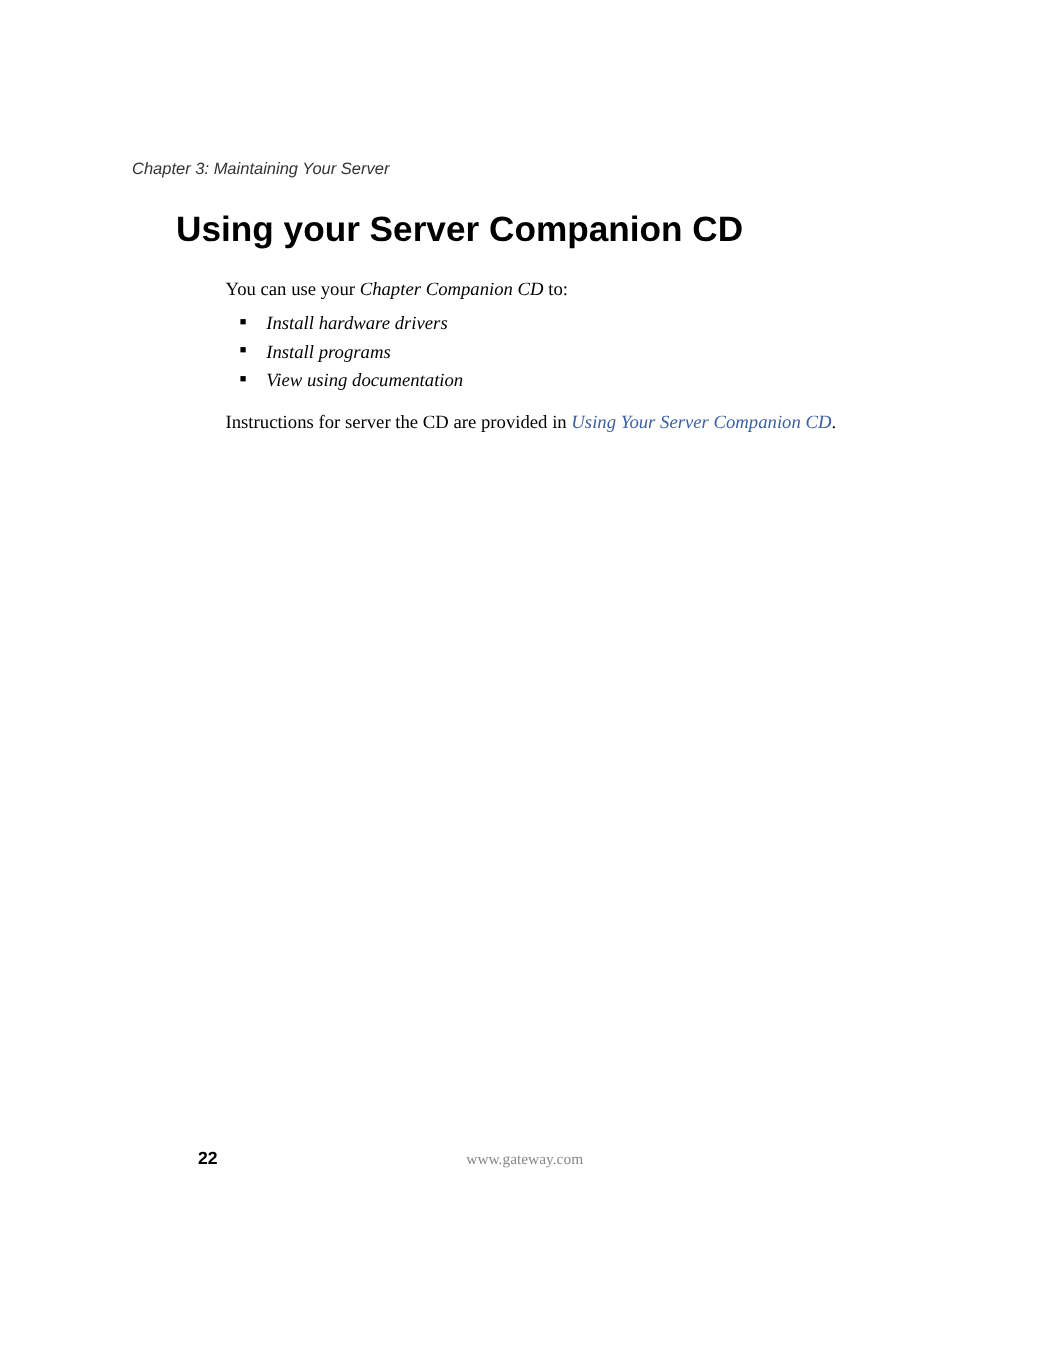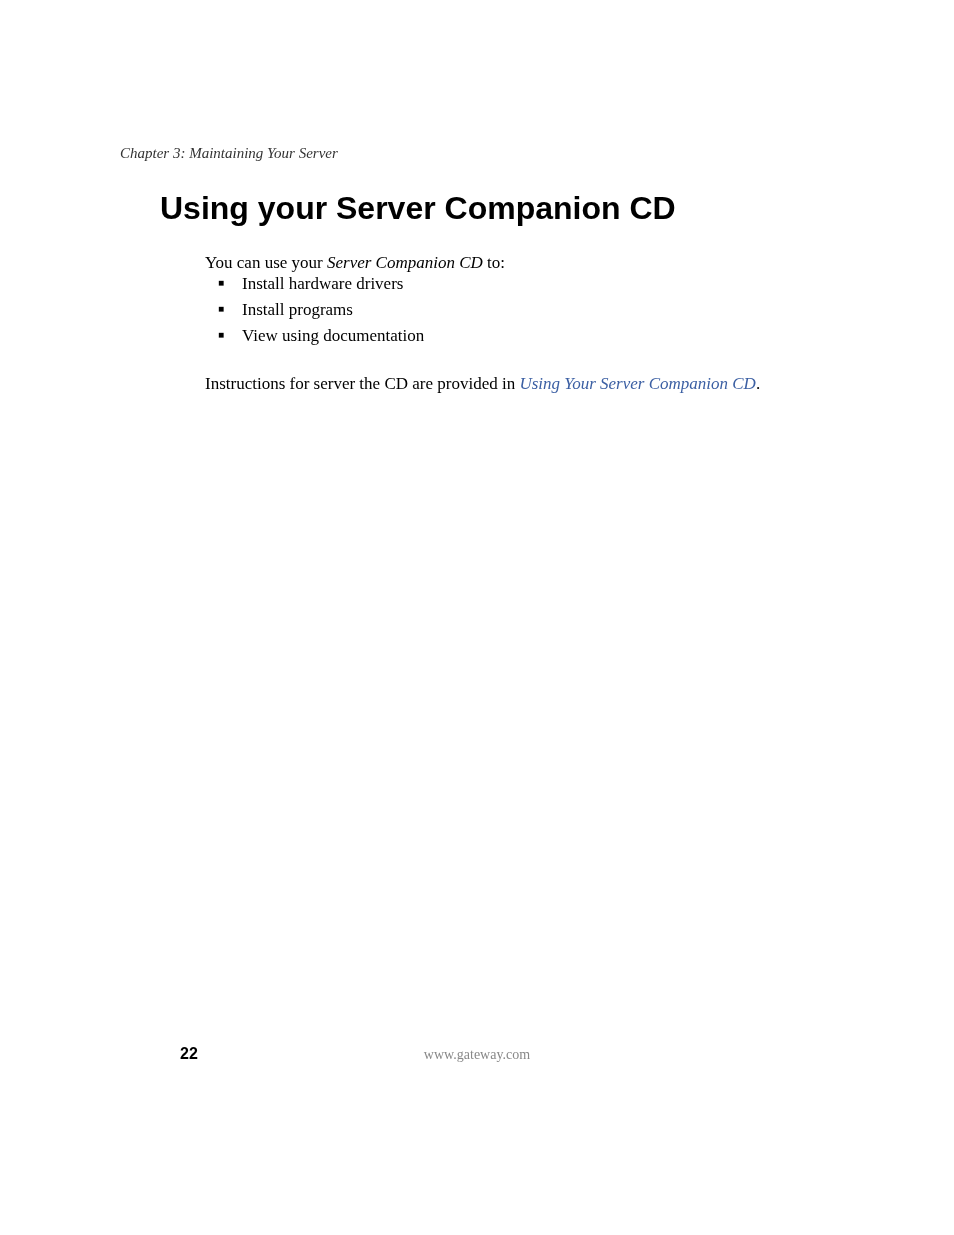--- a/index.html
+++ b/index.html
@@ -15,21 +15,21 @@
       position: relative;
       color: #000000;
     }
     .chapter-header {
       position: absolute;
       top: 145px;
       left: 120px;
       font-style: italic;
       font-size: 15px;
       color: #333333;
-      font-family: Liberation Serif, serif;
+      font-family: Liberation Sans, sans-serif;
     }
     .page-title {
       position: absolute;
       top: 190px;
       left: 160px;
       font-size: 32px;
       font-weight: bold;
       font-family: Arial, Helvetica, sans-serif;
       color: #000000;
     }
@@ -38,23 +38,24 @@
       top: 253px;
       left: 205px;
       font-size: 17px;
       font-family: Georgia, serif;
     }
     .intro-line .italic {
       font-style: italic;
     }
     .bullet-list {
       position: absolute;
-      top: 274px;
+      top: 284px;
       left: 218px;
       list-style: none;
+      font-style: italic;
     }
     .bullet-list li {
       font-size: 17px;
       font-family: Georgia, serif;
       margin-bottom: 6px;
       position: relative;
       padding-left: 24px;
     }
     .bullet-list li::before {
       content: "■";
@@ -95,21 +96,21 @@
     }
   </style>
 </head>
 <body>
 
 <div class="chapter-header">Chapter 3: Maintaining Your Server</div>
 
 <h1 class="page-title">Using your Server Companion CD</h1>
 
 <div class="intro-line">
-  <span>You can use your </span><span class="italic">Server Companion CD</span><span> to:</span>
+  <span>You can use your </span><span class="italic">Chapter Companion CD</span><span> to:</span>
 </div>
 
 <ul class="bullet-list">
   <li>Install hardware drivers</li>
   <li>Install programs</li>
   <li>View using documentation</li>
 </ul>
 
 <div class="instructions-line">
   <span>Instructions for server the CD are provided in </span><span class="link">Using Your Server Companion CD</span><span>.</span>

